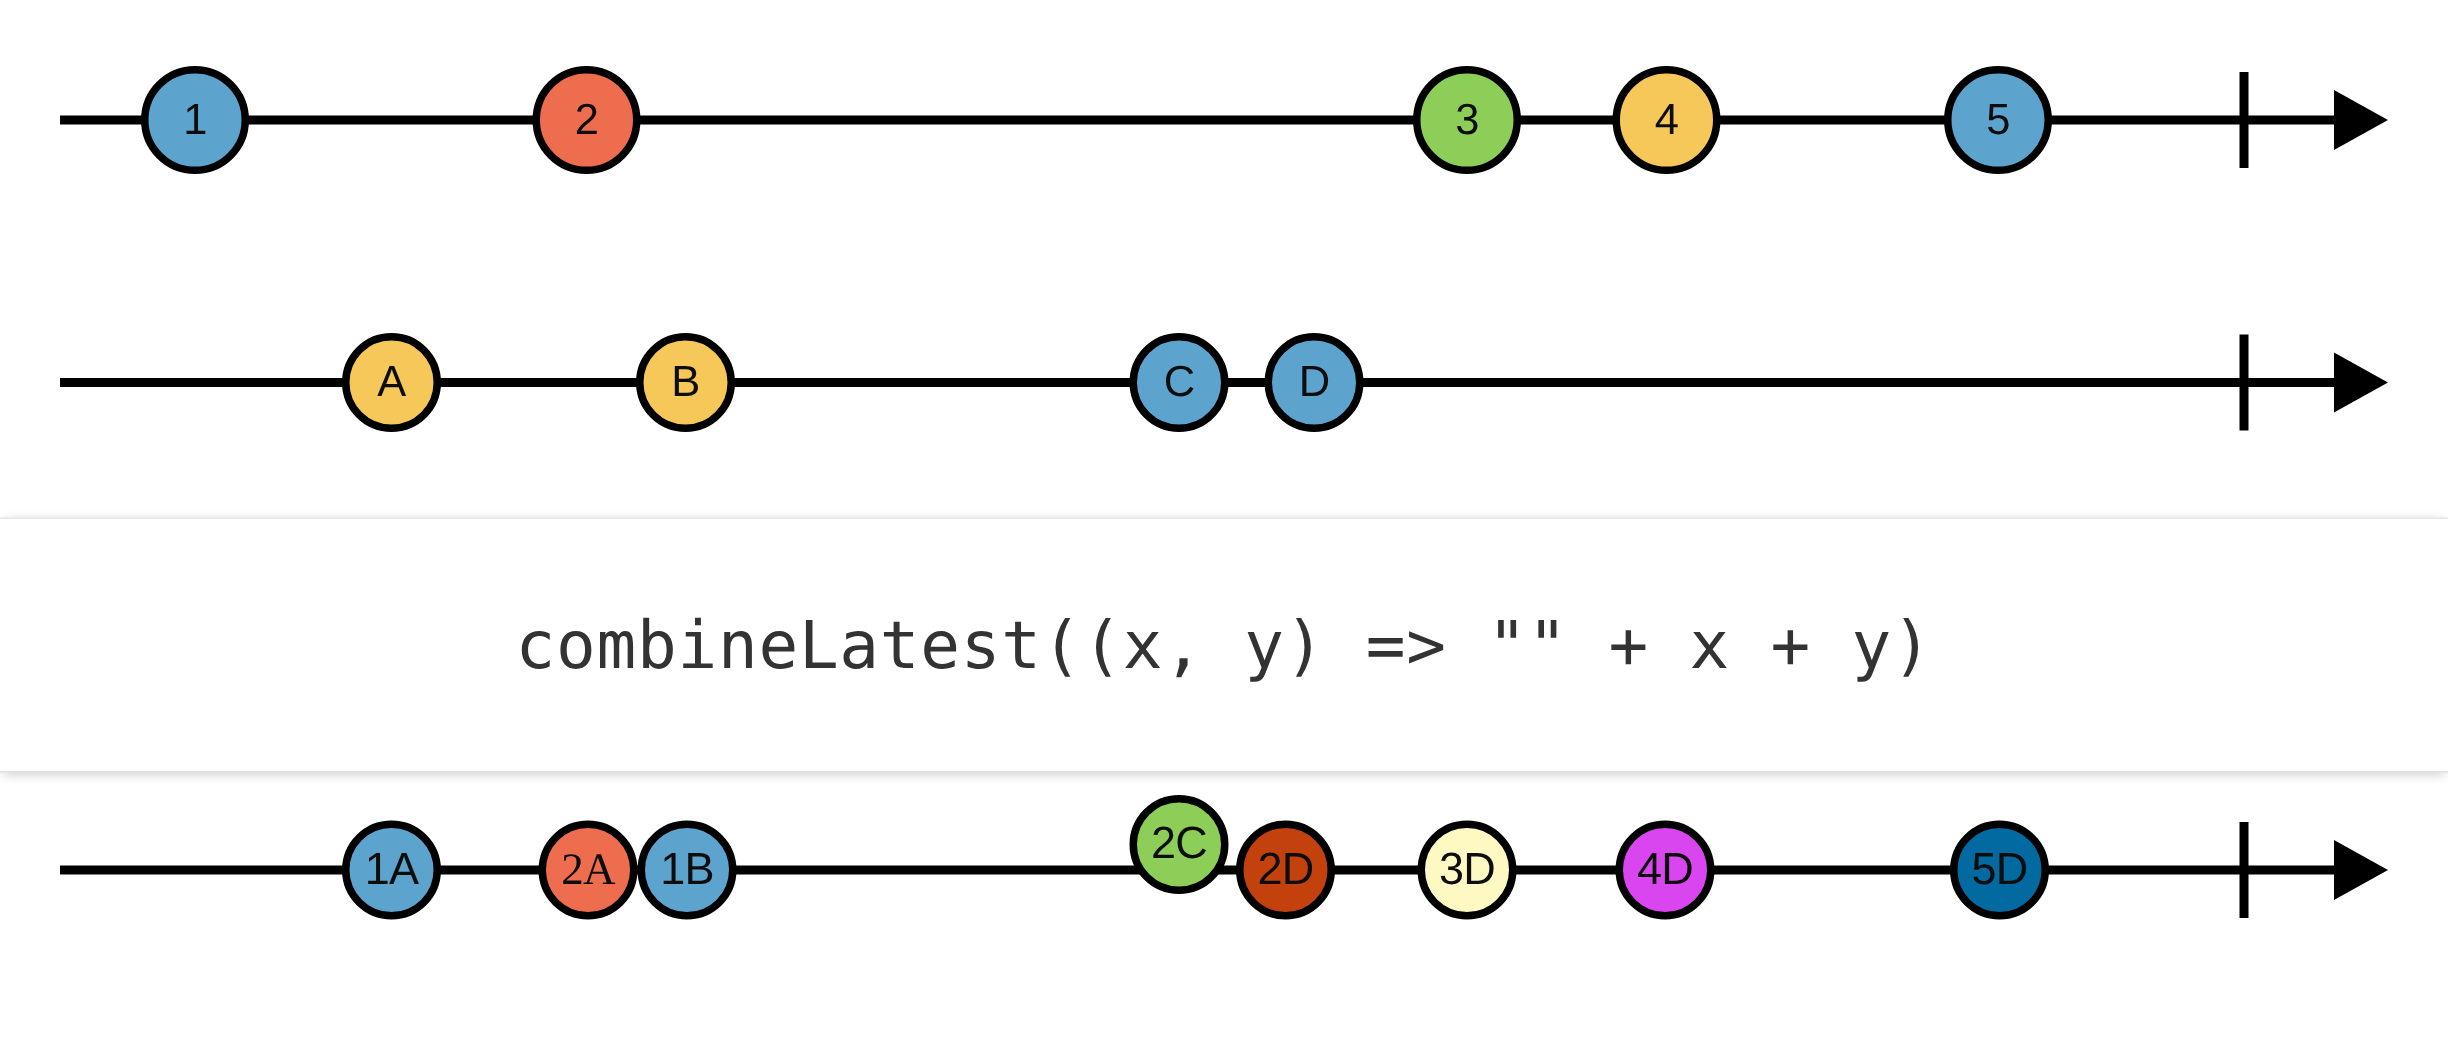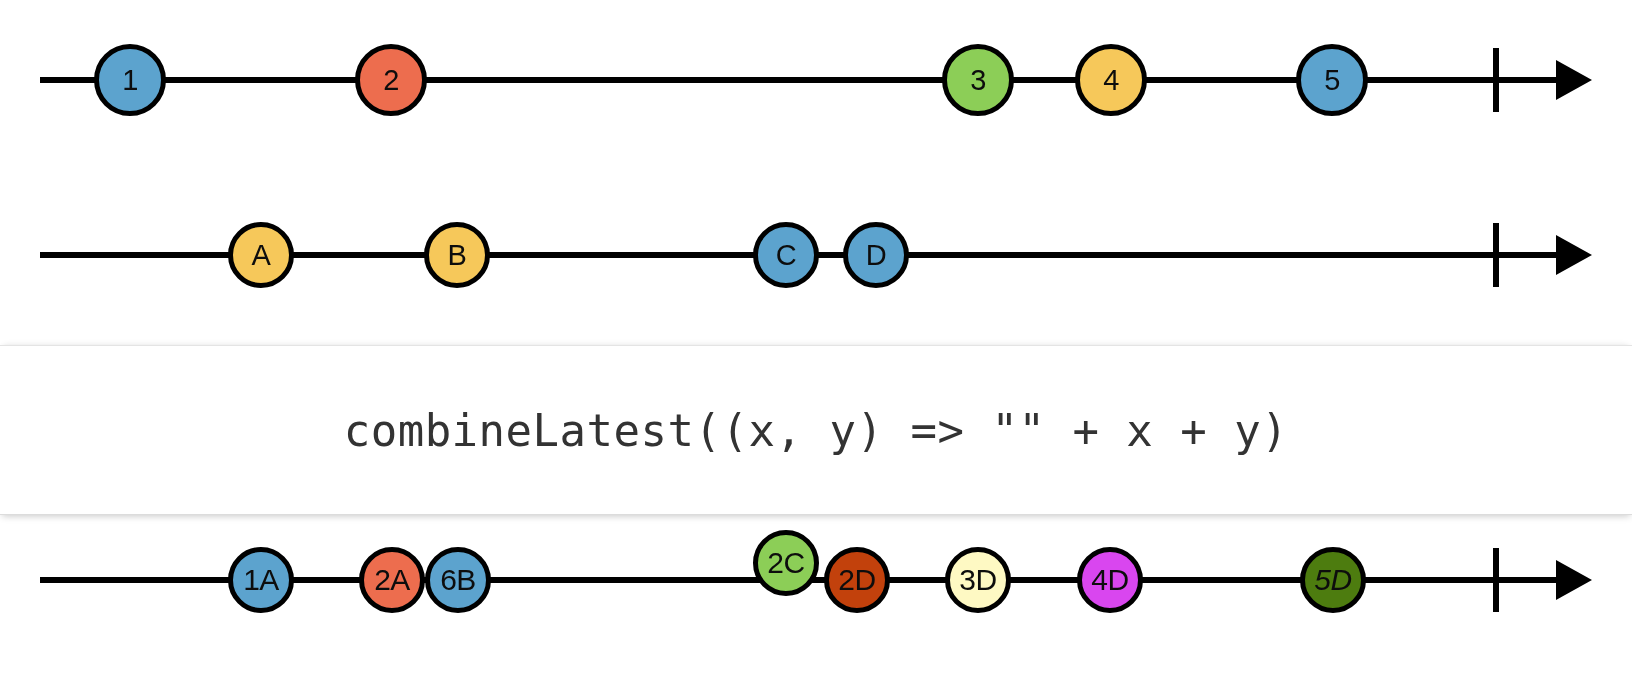--- a/index.html
+++ b/index.html
@@ -125,23 +125,23 @@
   </div>
 
   <div class="timeline-row stream-out">
     <svg class="timeline-svg" viewBox="0 0 1632 120">
       <line class="axis-line" x1="40" y1="60" x2="1560" y2="60" stroke="#000000" stroke-width="6"></line>
       <line class="complete-tick" x1="1496" y1="28" x2="1496" y2="92" stroke="#000000" stroke-width="6"></line>
       <polygon class="axis-arrow" points="1556,40 1556,80 1592,60" fill="#000000"></polygon>
     </svg>
     <div class="marbles">
         <div class="marble wide" style="width: 66px; height: 66px; left: 228px; top: 27px; background: rgb(92, 163, 206);">1A</div>
-        <div class="marble wide" style="width: 66px; height: 66px; left: 359px; top: 27px; background: rgb(237, 109, 78);">2A</div>
-        <div class="marble wide" style="width: 66px; height: 66px; left: 425px; top: 27px; background: rgb(92, 163, 206);">6B</div>
+        <div class="marble wide" style="width: 66px; height: 66px; left: 359px; top: 27px; background: rgb(237, 109, 78); font-family: Liberation Serif, serif;">2A</div>
+        <div class="marble wide" style="width: 66px; height: 66px; left: 425px; top: 27px; background: rgb(92, 163, 206);">1B</div>
         <div class="marble wide" style="width: 66px; height: 66px; left: 753px; top: 10px; background: rgb(140, 206, 87);">2C</div>
         <div class="marble wide" style="width: 66px; height: 66px; left: 824px; top: 27px; background: #c2410c;">2D</div>
         <div class="marble wide" style="width: 66px; height: 66px; left: 945px; top: 27px; background: #fef9c3;">3D</div>
         <div class="marble wide" style="width: 66px; height: 66px; left: 1077px; top: 27px; background: #d946ef; text-align: right;">4D</div>
-        <div class="marble wide" style="width: 66px; height: 66px; left: 1300px; top: 27px; background: #4d7c0f; font-style: italic;">5D</div>
+        <div class="marble wide" style="width: 66px; height: 66px; left: 1300px; top: 27px; background: #0369a1;">5D</div>
       </div>
   </div>
 
 </div>
 
 </body></html>

